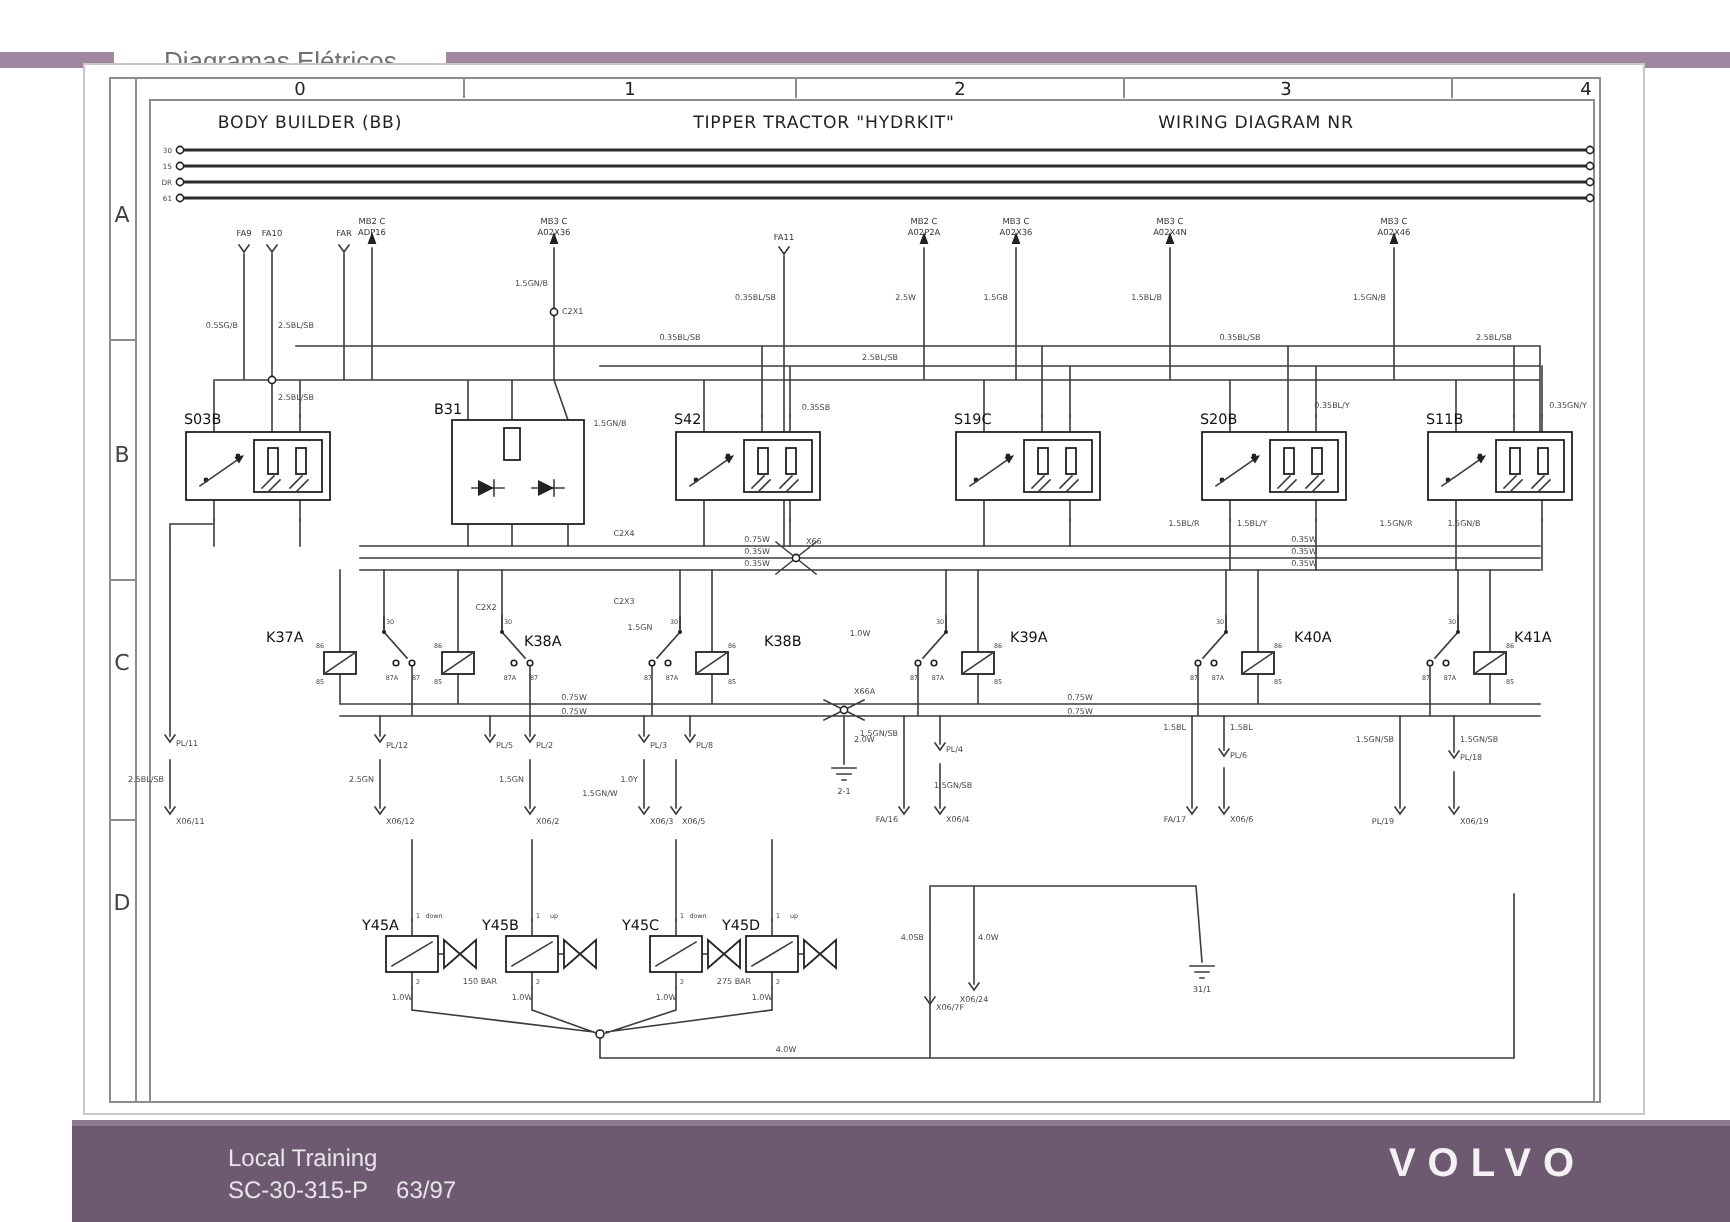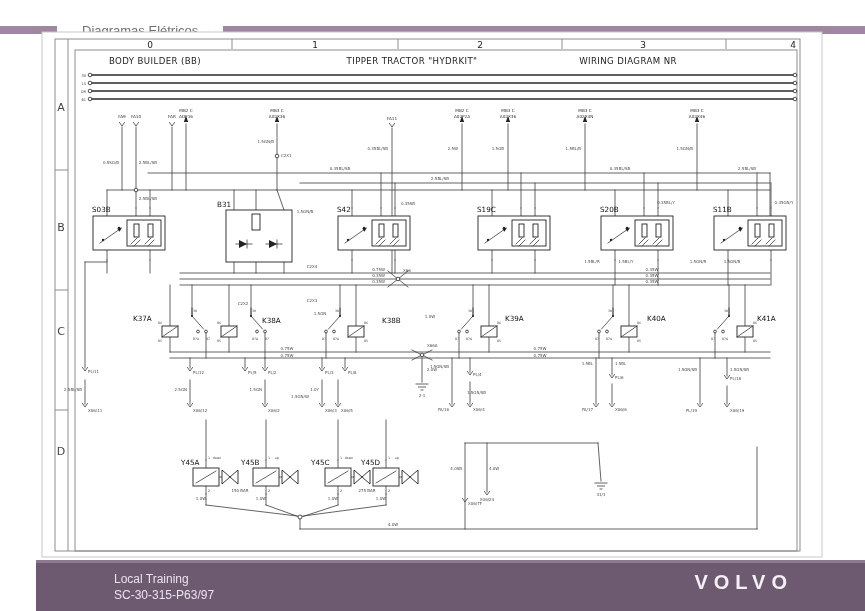--- a/index.html
+++ b/index.html
@@ -8,21 +8,21 @@
   
   .topbar{position:absolute;top:24px;left:0;right:0;height:12px;display:flex;align-items:center;}
   .pbar{height:8px;background:#a186a2;}
   .pbar.left{width:57px;}
   .pbar.right{flex:1;}
   .ptitle{margin:0 25px;font-size:13px;color:#6f6f6f;white-space:nowrap;}
   
   .footer{position:absolute;left:0;right:0;top:560px;height:51px;background:#6d5a71;
           border-top:3px solid #8d7a90;box-sizing:border-box;margin-left:36px;}
   .f-left{position:absolute;left:78px;top:8px;color:#e9e3ea;font-size:12px;line-height:16px;}
-  .f-row{display:flex;align-items:baseline;}
+  .f-row{display:flex;gap:14px;align-items:baseline;}
   .f-brand{position:absolute;right:72px;top:8px;color:#f4f0f4;font-size:20px;font-weight:bold;
            font-family:Liberation Sans, sans-serif;letter-spacing:6px;}
   
   svg{position:absolute;top:0;left:0;}
   .w{stroke:#3c3c3c;stroke-width:.8;fill:none;stroke-linecap:square;}
   .bus{stroke:#2b2b2b;stroke-width:1.6;fill:none;}
   .frame{stroke:#8d8d8d;stroke-width:1;fill:none;}
   .paper{fill:#ffffff;stroke:#c8c8c8;stroke-width:1;}
   .bx{fill:#ffffff;stroke:#222;stroke-width:.9;}
   .dot{fill:#222;stroke:none;}

